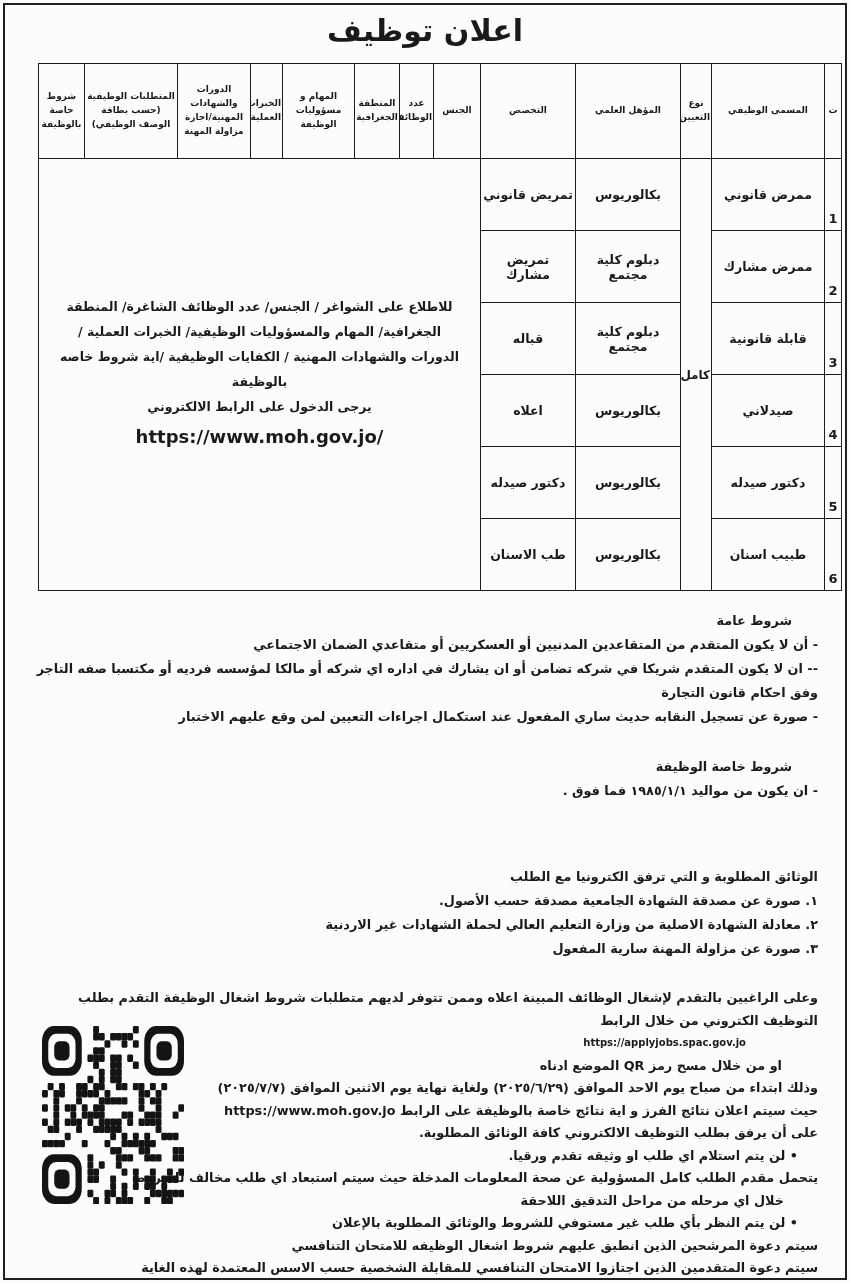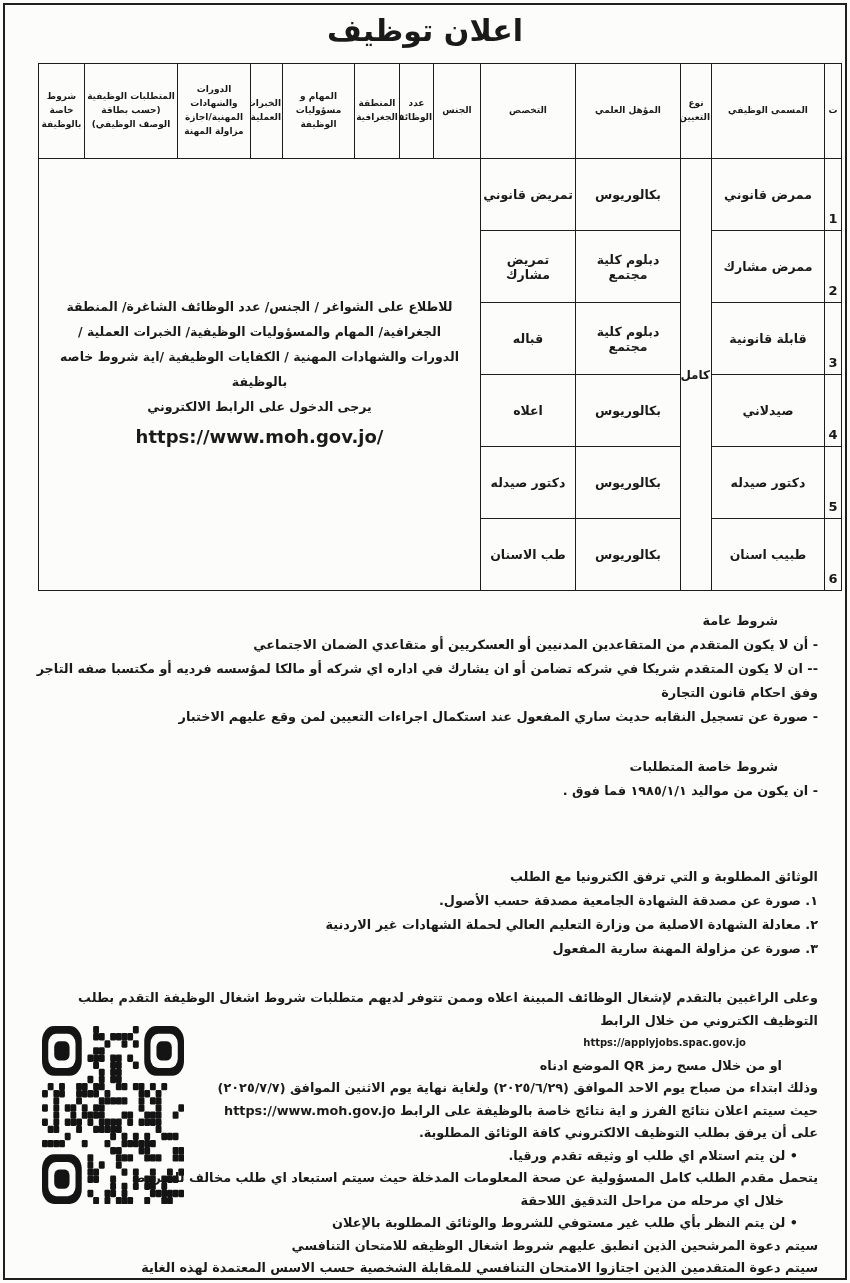--- a/index.html
+++ b/index.html
@@ -26,21 +26,21 @@
   td.c-job,td.c-qual,td.c-spec{text-align:center;vertical-align:middle;font-size:12.5px;padding:2px;}
   td.c-appt{text-align:center;vertical-align:middle;font-size:12px;}
   td.c-note{vertical-align:middle;text-align:center;font-size:12.5px;line-height:2.0;padding:18px 14px;}
   .note-link{direction:ltr;unicode-bidi:embed;font-size:18px;}
 
   .sec{padding:0 32px 0 20px;font-size:12.8px;line-height:24px;}
   .sec-general{margin-top:18px;}
   .sec-special{margin-top:26px;}
   .sec-docs{margin-top:62px;}
   .sec-apply{margin-top:26px;line-height:22.5px;}
-  .hdr-indent{margin-right:40px;}
+  .hdr-indent{margin-right:26px;}
   .ln{white-space:normal;}
   .ind-link{margin-right:72px;direction:ltr;unicode-bidi:embed;text-align:right;font-size:10px;}
   .ind-qr{margin-right:36px;}
   .ind-sm{margin-right:20px;}
   .ind-md{margin-right:34px;}
   .ltr{direction:ltr;unicode-bidi:embed;}
 
   .qr{position:absolute;left:42px;top:1026px;width:142px;height:178px;}
   .qr svg{width:100%;height:100%;}
 </style>
@@ -132,21 +132,21 @@
   </table>
 
   <div class="sec sec-general">
     <div class="hdr-indent">شروط عامة</div>
     <div class="ln">- أن لا يكون المتقدم من المتقاعدين المدنيين أو العسكريين أو متقاعدي الضمان الاجتماعي</div>
     <div class="ln">-- ان لا يكون المتقدم شريكا في شركه تضامن أو ان يشارك في اداره اي شركه أو مالكا لمؤسسه فرديه أو مكتسبا صفه التاجر وفق احكام قانون التجارة</div>
     <div class="ln">- صورة عن تسجيل النقابه حديث ساري المفعول عند استكمال اجراءات التعيين لمن وقع عليهم الاختبار</div>
   </div>
 
   <div class="sec sec-special">
-    <div class="hdr-indent">شروط خاصة المتطلبات</div>
+    <div class="hdr-indent">شروط خاصة الوظيفة</div>
     <div class="ln">- ان يكون من مواليد ١٩٨٥/١/١ فما فوق .</div>
   </div>
 
   <div class="sec sec-docs">
     <div>الوثائق المطلوبة و التي ترفق الكترونيا مع الطلب</div>
     <div class="ln">١. صورة عن مصدقة الشهادة الجامعية مصدقة حسب الأصول.</div>
     <div class="ln">٢. معادلة الشهادة الاصلية من وزارة التعليم العالي لحملة الشهادات غير الاردنية</div>
     <div class="ln">٣. صورة عن مزاولة المهنة سارية المفعول</div>
   </div>
 

